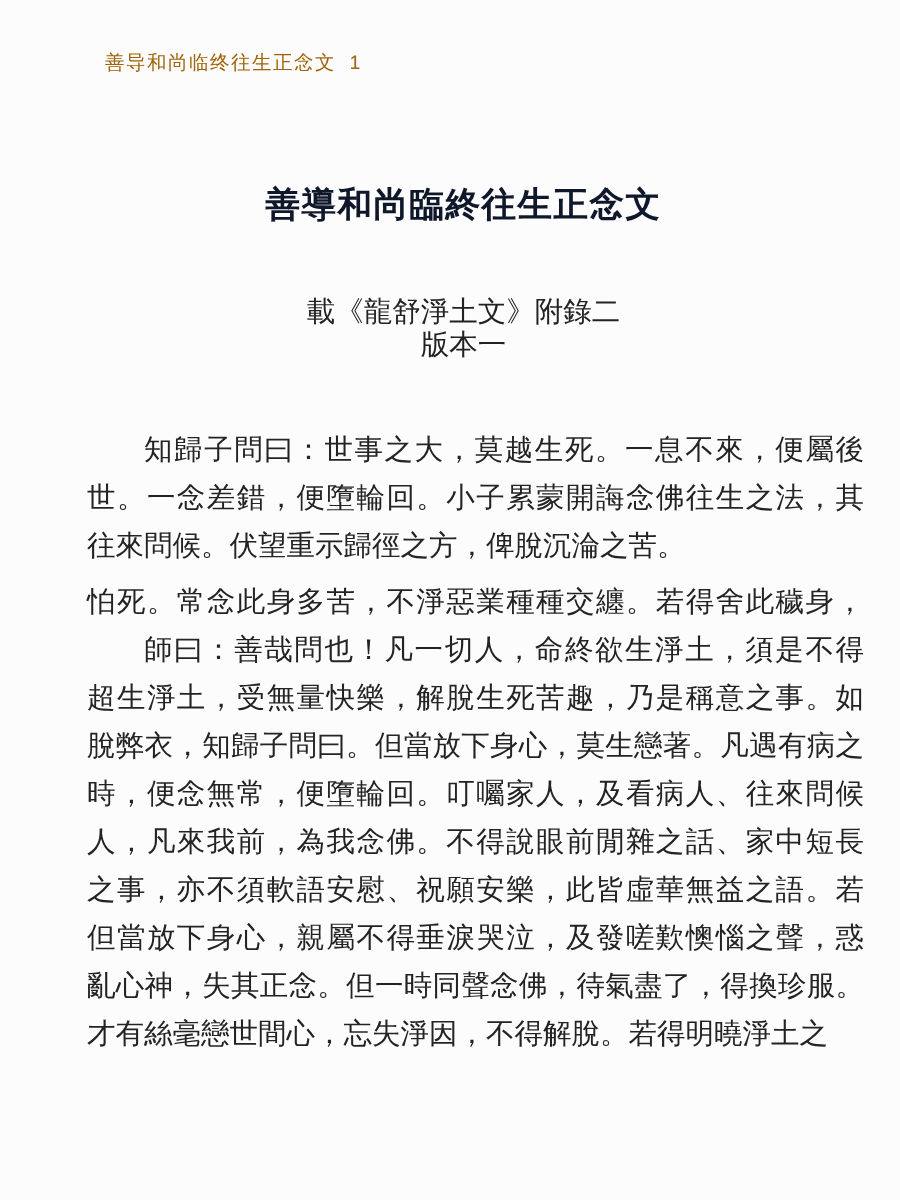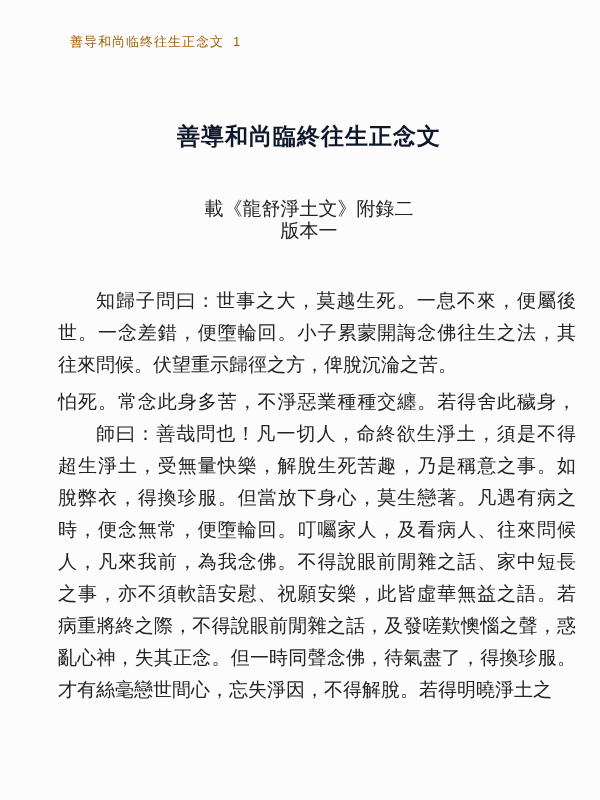--- a/index.html
+++ b/index.html
@@ -92,23 +92,23 @@
   <div class="body-text">
       <div class="para">
         <div class="line para-first">知歸子問曰：世事之大，莫越生死。一息不來，便屬後</div>
         <div class="line">世。一念差錯，便墮輪回。小子累蒙開誨念佛往生之法，其</div>
         <div class="line para-last">往來問候。伏望重示歸徑之方，俾脫沉淪之苦。</div>
       </div>
       <div class="para">
         <div class="line">怕死。常念此身多苦，不淨惡業種種交纏。若得舍此穢身，</div>
         <div class="line para-first">師曰：善哉問也！凡一切人，命終欲生淨土，須是不得</div>
         <div class="line">超生淨土，受無量快樂，解脫生死苦趣，乃是稱意之事。如</div>
-        <div class="line">脫弊衣，得換珍服。但當放下身心，莫生戀著。凡遇有病之</div>
+        <div class="line">脫弊衣，知歸子問曰。但當放下身心，莫生戀著。凡遇有病之</div>
         <div class="line">時，便念無常，便墮輪回。叮囑家人，及看病人、往來問候</div>
         <div class="line">人，凡來我前，為我念佛。不得說眼前閒雜之話、家中短長</div>
         <div class="line">之事，亦不須軟語安慰、祝願安樂，此皆虛華無益之語。若</div>
-        <div class="line">病重將終之際，不得說眼前閒雜之話，及發嗟歎懊惱之聲，惑</div>
+        <div class="line">但當放下身心，親屬不得垂淚哭泣，及發嗟歎懊惱之聲，惑</div>
         <div class="line">亂心神，失其正念。但一時同聲念佛，待氣盡了，得換珍服。</div>
         <div class="line para-last">才有絲毫戀世間心，忘失淨因，不得解脫。若得明曉淨土之</div>
       </div>
     </div>
 
 </div>
 
 </body></html>

